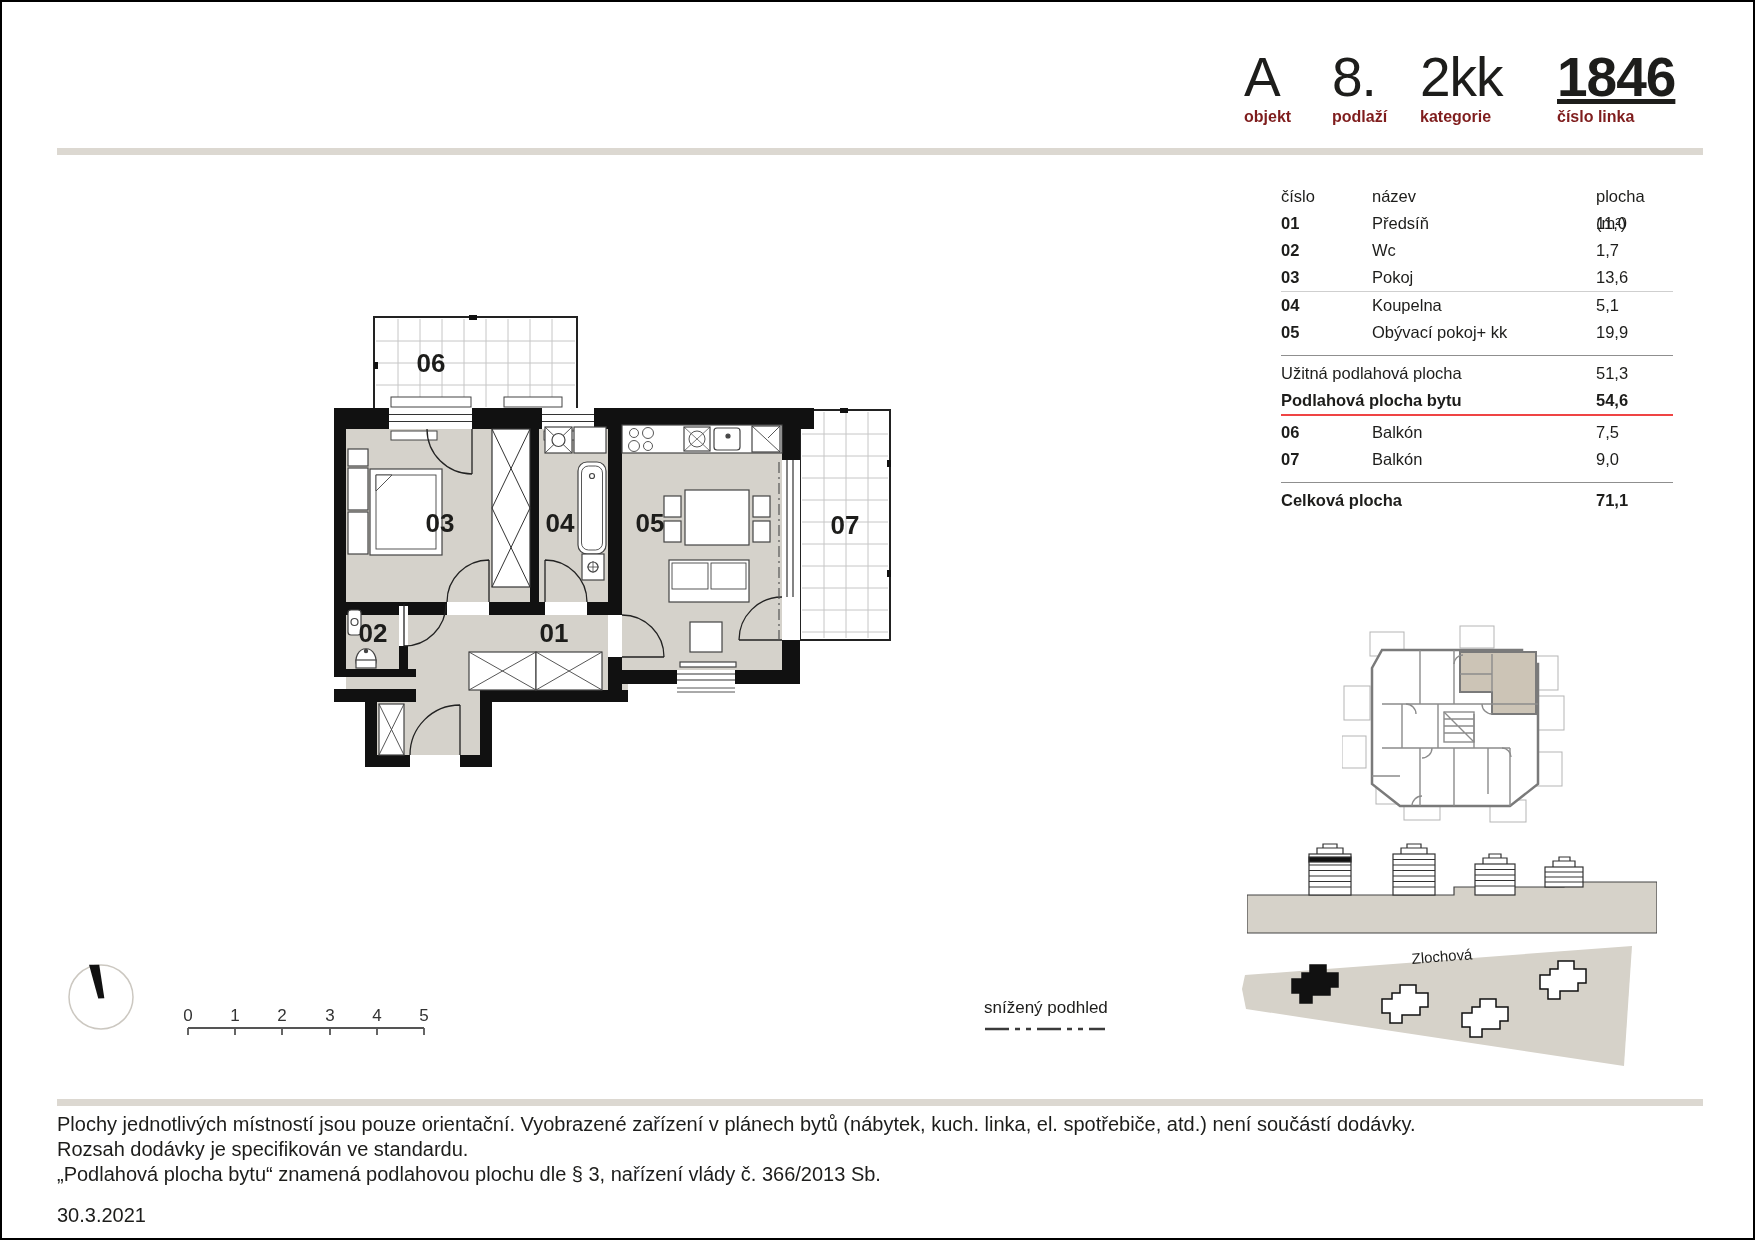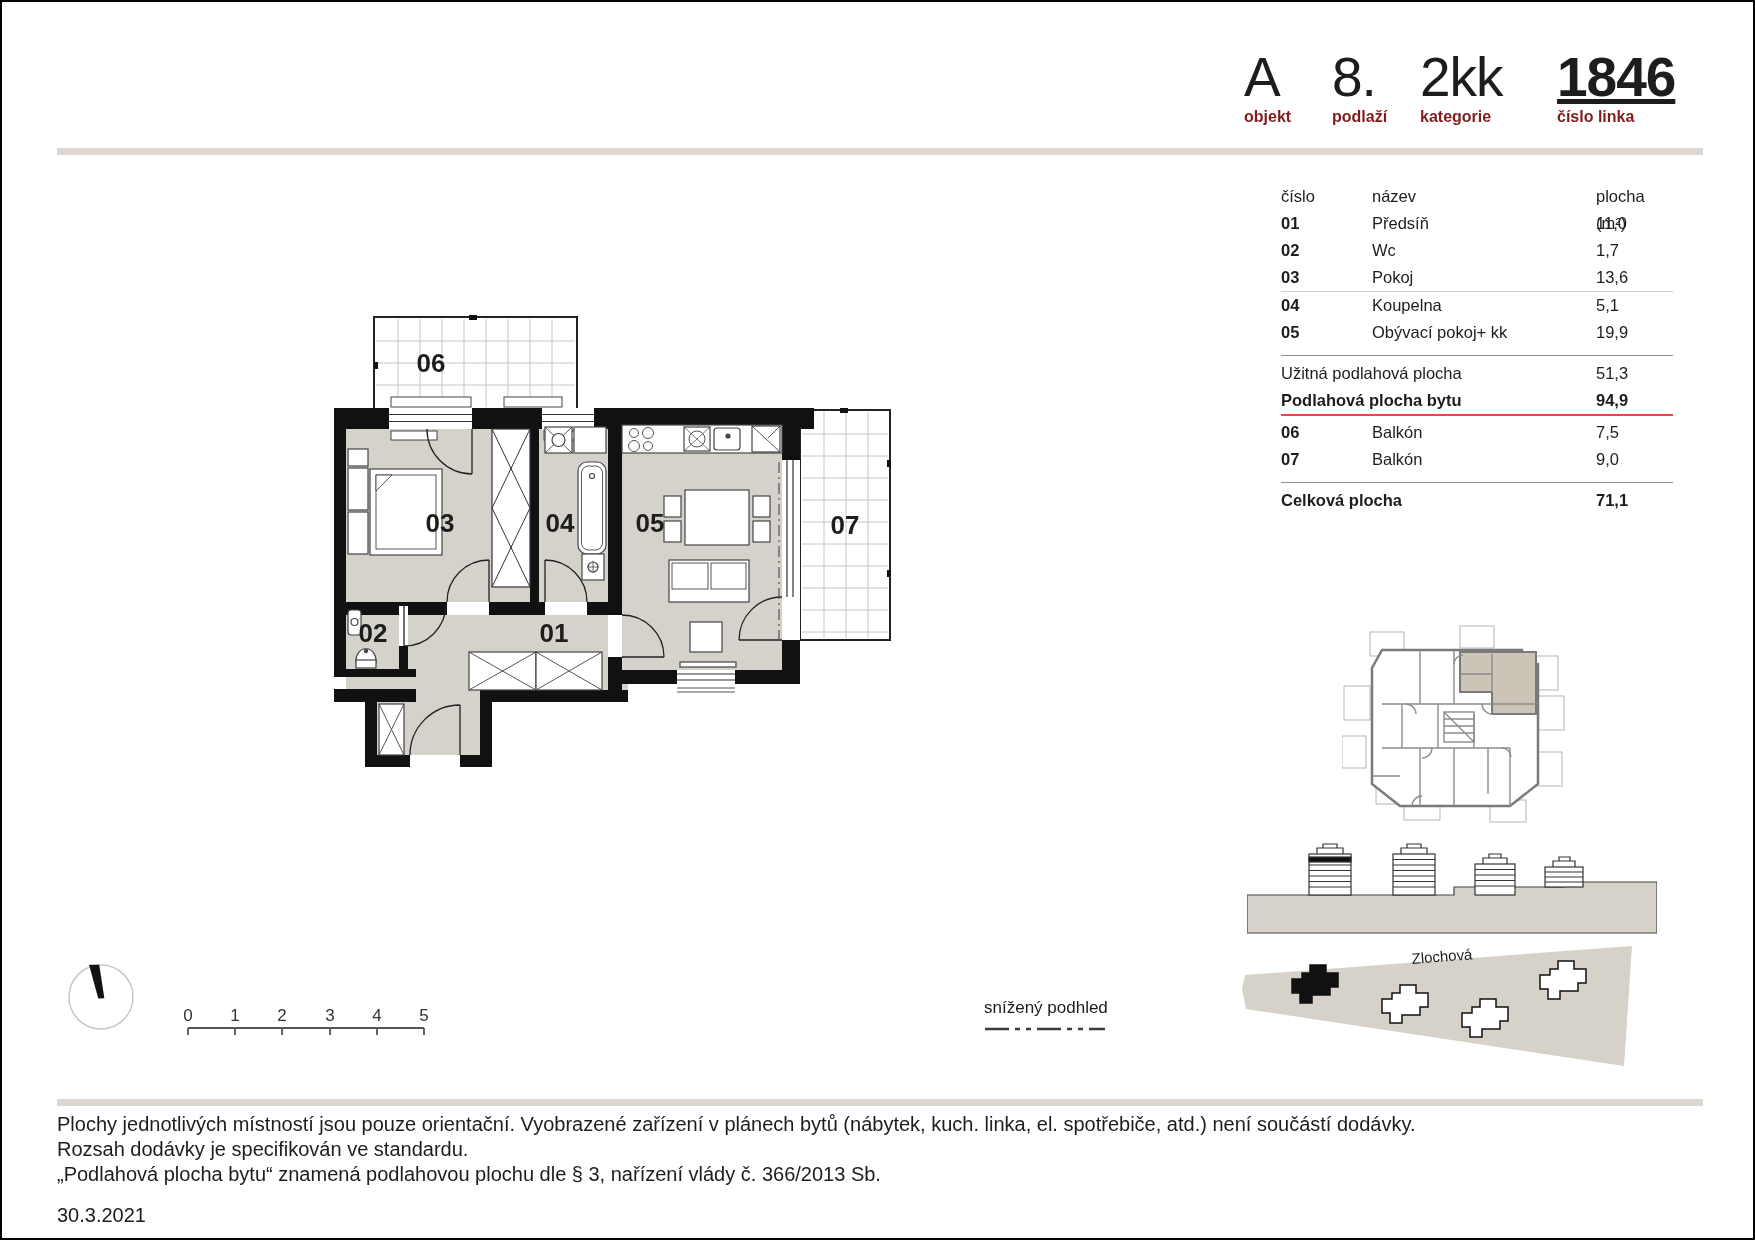--- a/index.html
+++ b/index.html
@@ -85,21 +85,21 @@
       <div class="num">05</div>
       <div class="name">Obývací pokoj+ kk</div>
       <div class="val">19,9</div>
     </div>
     <div class="trow line-top">
       <div class="lab">Užitná podlahová plocha</div>
       <div class="val">51,3</div>
     </div>
     <div class="trow b line-bot">
       <div class="lab">Podlahová plocha bytu</div>
-      <div class="val">94,9</div>
+      <div class="val">54,6</div>
     </div>
     <div class="trow gap-top">
       <div class="num">06</div>
       <div class="name">Balkón</div>
       <div class="val">7,5</div>
     </div>
     <div class="trow">
       <div class="num">07</div>
       <div class="name">Balkón</div>
       <div class="val">9,0</div>

